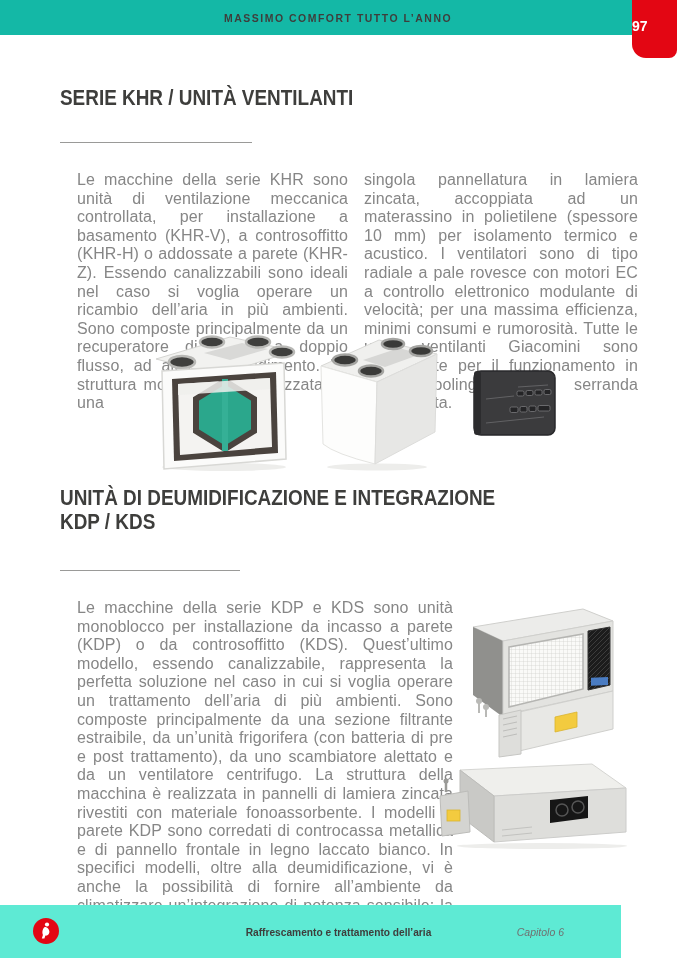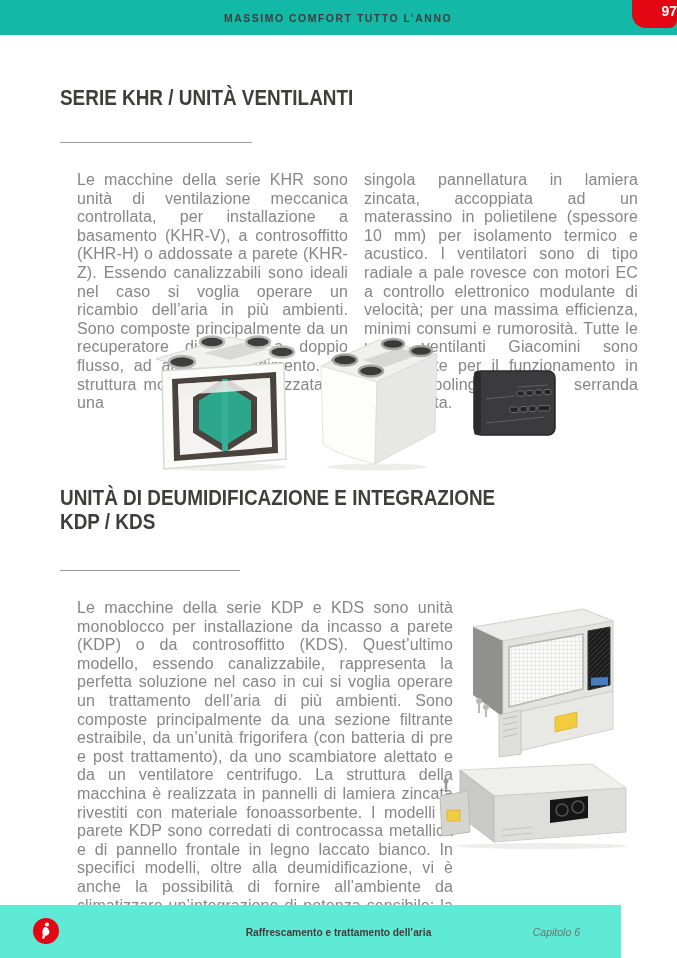--- a/index.html
+++ b/index.html
@@ -10,23 +10,23 @@
   
   .header-bar{
     position:absolute;top:0;left:0;width:677px;height:35px;
     background:#14b8a6;display:flex;align-items:center;justify-content:center;
   }
   .header-title{
     font-size:11px;font-weight:700;letter-spacing:1.6px;color:#3e3e3c;
     transform:scaleX(.95);transform-origin:center;white-space:nowrap;
   }
   .page-badge{
-    position:absolute;top:0;right:0;width:45px;height:28px;
+    position:absolute;top:0;right:0;width:45px;height:58px;
     background:#e30613;border-radius:0 0 8px 14px;
-    display:flex;align-items:center;justify-content:flex-end;
+    display:flex;align-items:center;justify-content:flex-start;
   }
   .page-badge span{color:#ffffff;font-size:14px;font-weight:700;margin-top:-6px;}
   
   .h-title{
     position:absolute;left:60px;color:#3e3e3c;font-weight:700;
     font-size:22px;line-height:24px;letter-spacing:0;
     transform:scaleX(.86);transform-origin:left top;white-space:nowrap;
   }
   .h-title .tline{display:block;}
   .rule{position:absolute;height:1px;background:#9a9a98;}
@@ -42,21 +42,21 @@
     position:absolute;top:905px;left:0;width:621px;height:53px;
     background:#5eead4;
   }
   .footer-logo{position:absolute;left:33px;top:13px;width:26px;height:26px;}
   .footer-center{
     position:absolute;left:0;width:677px;top:0;height:53px;
     display:flex;align-items:center;justify-content:center;
     font-size:10.5px;font-weight:700;color:#3e3e3c;transform:scaleX(.97);
   }
   .footer-chapter{
-    position:absolute;right:41px;top:0;height:53px;display:flex;align-items:center;
+    position:absolute;right:57px;top:0;height:53px;display:flex;align-items:center;
     font-size:10.5px;font-style:italic;color:#707070;
   }
 </style>
 </head>
 <body>
 
 <div class="page">
 
   <div class="header-bar">
     <div class="header-title">MASSIMO COMFORT TUTTO L’ANNO</div>

